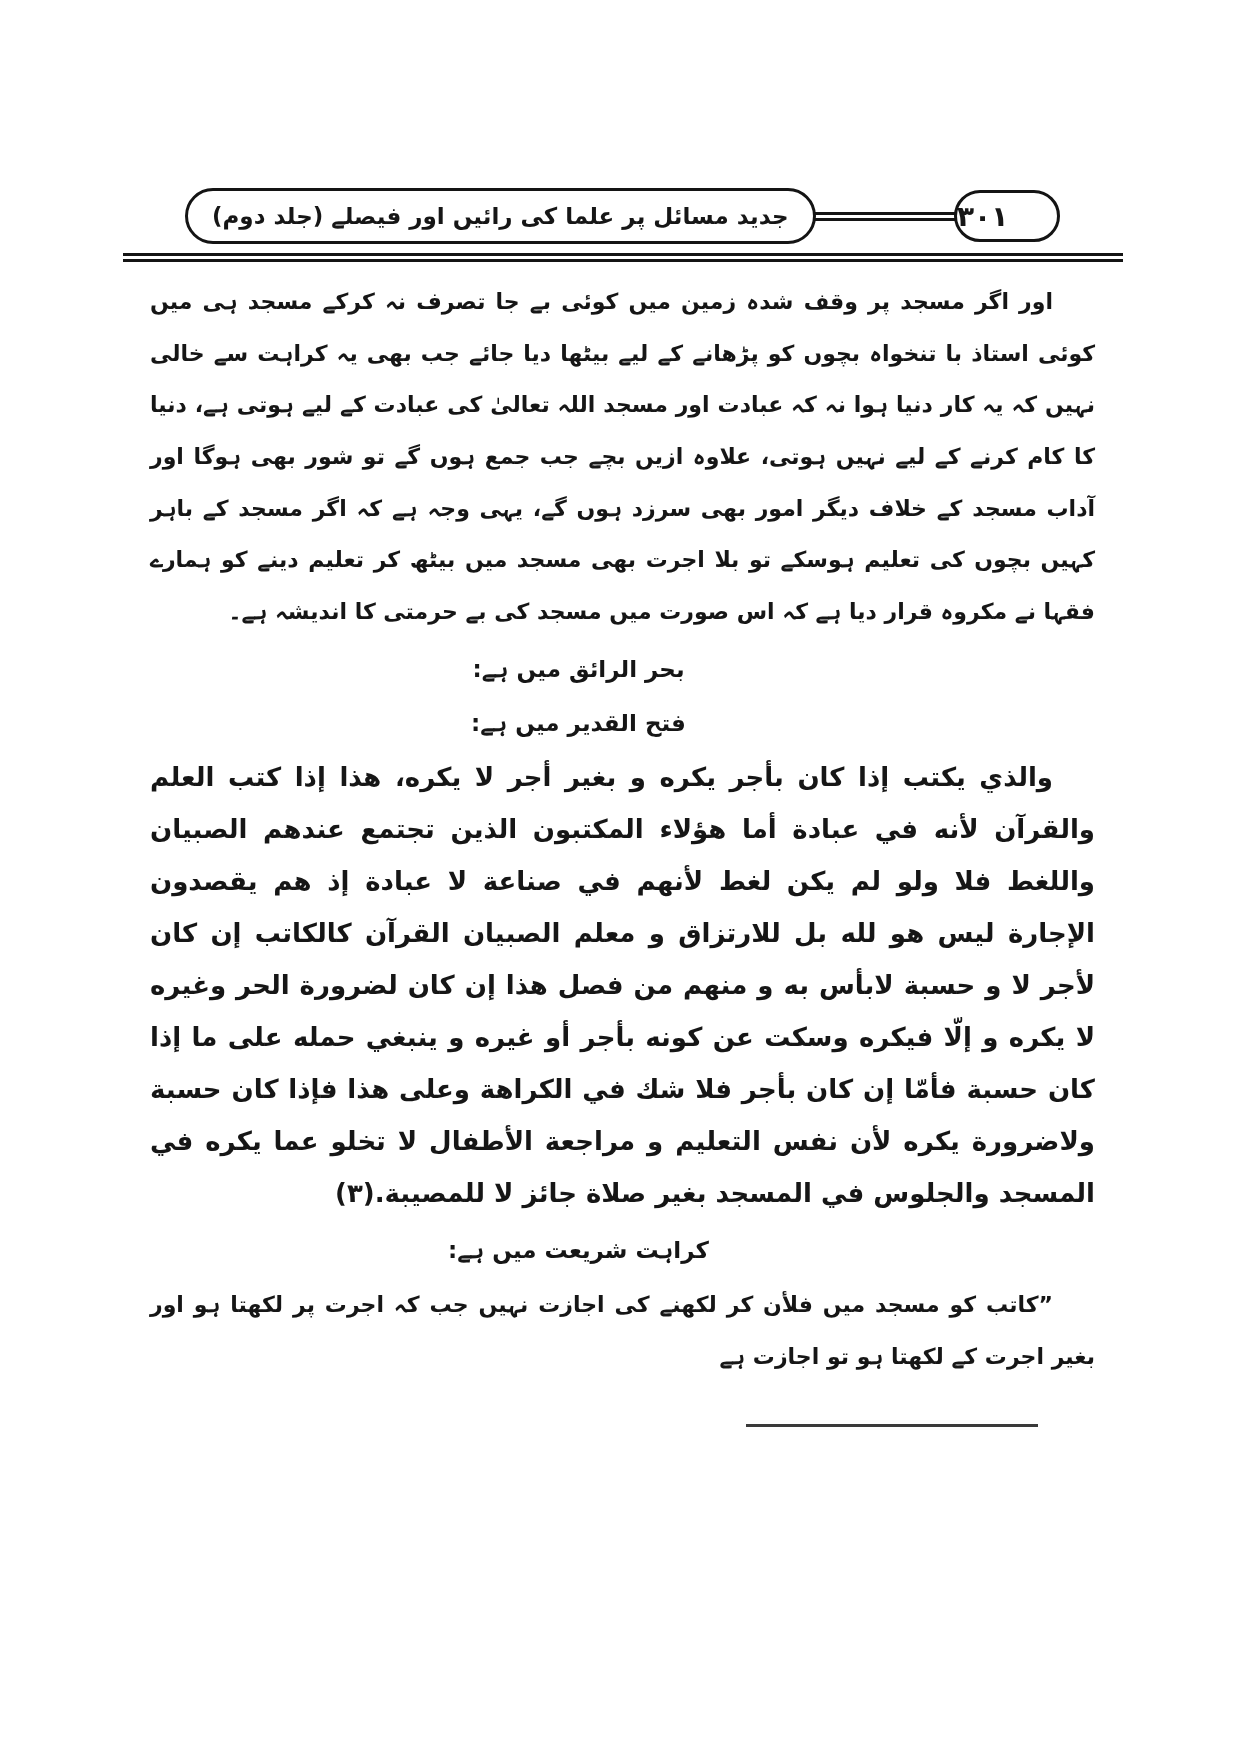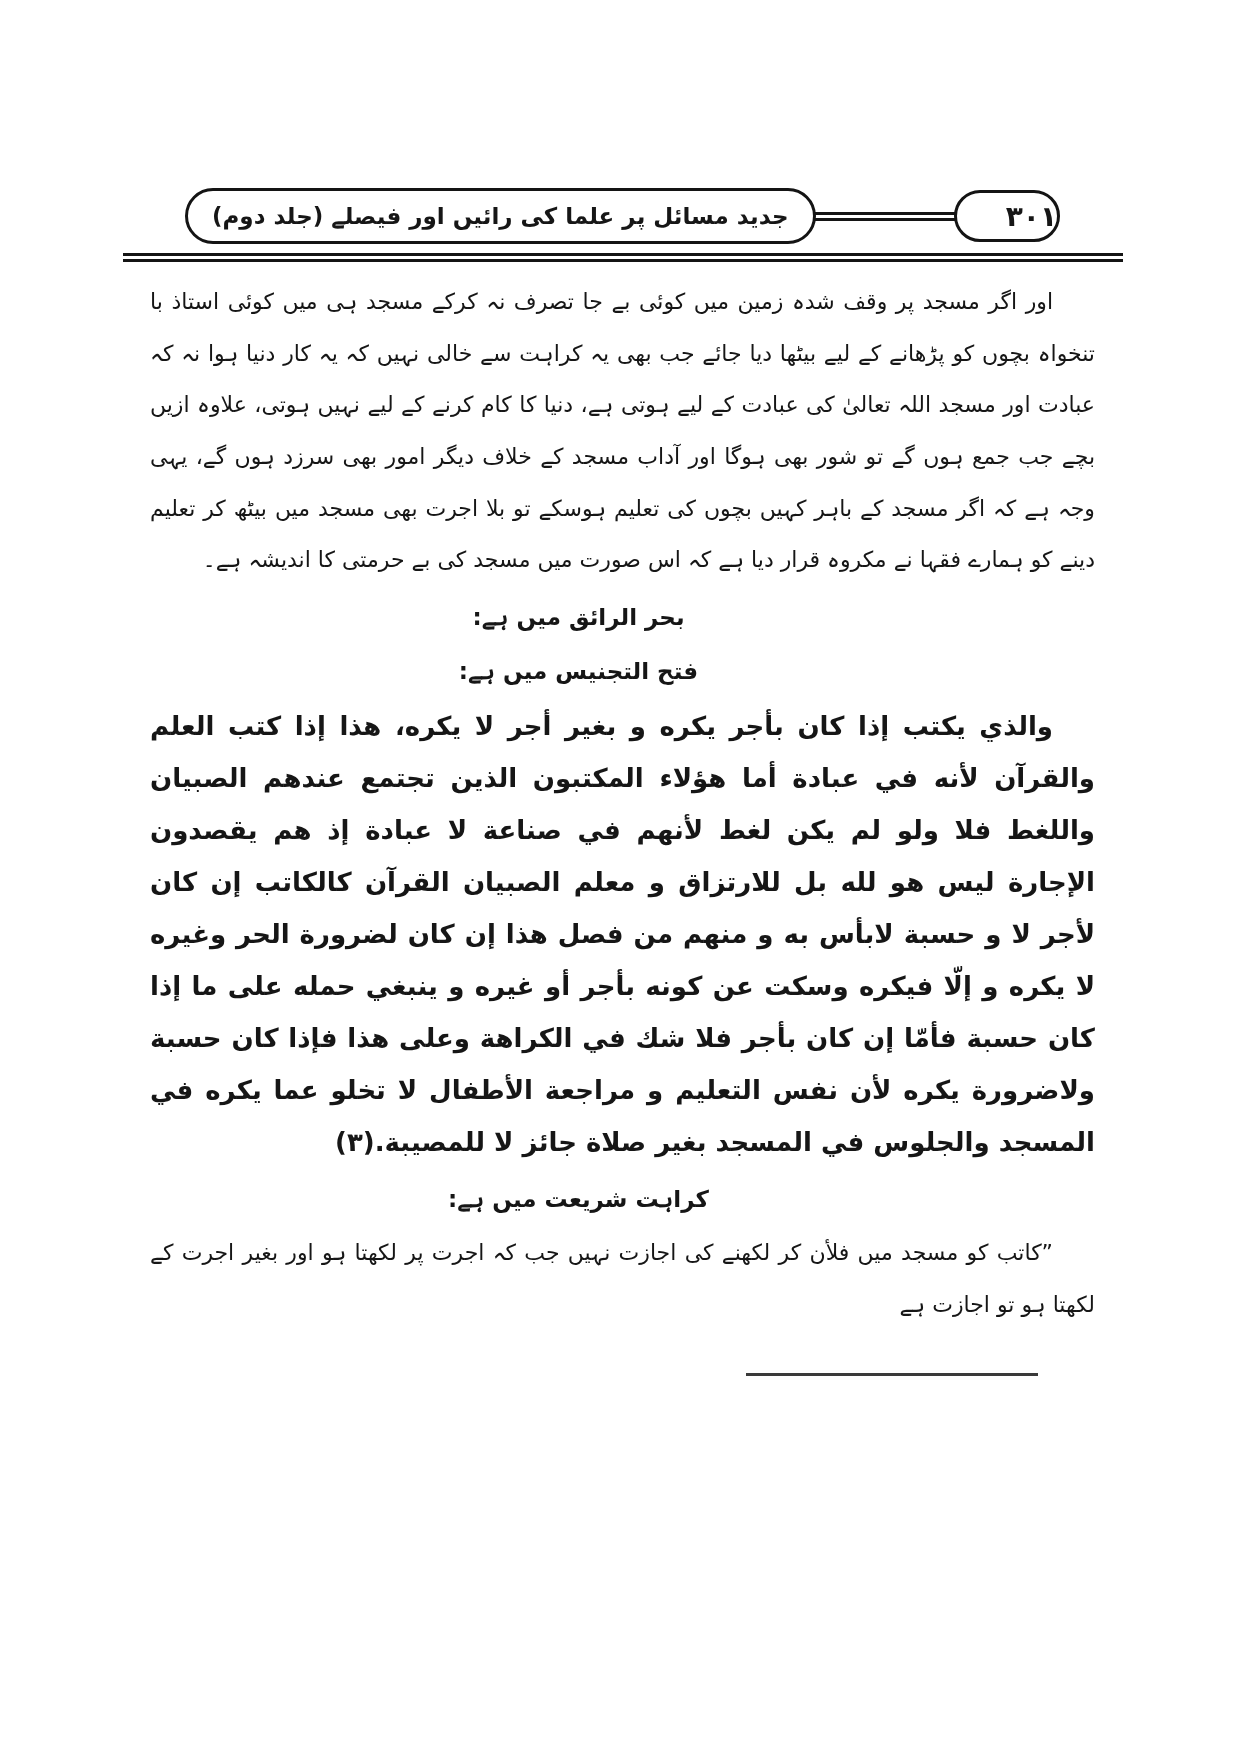--- a/index.html
+++ b/index.html
@@ -32,21 +32,21 @@
   }
   .connector { flex: 1 1 auto; margin: 0 -3px; }
   .page-num-pill {
     flex: 0 0 auto;
     min-width: 106px;
     height: 52px;
     border: 3px solid #141414;
     border-radius: 28px;
     display: flex;
     align-items: center;
-    justify-content: flex-start;
+    justify-content: flex-end;
     font-size: 28px;
     font-weight: bold;
     background: #fff;
     z-index: 1;
   }
   .title-cartouche {
     flex: 0 0 auto;
     height: 56px;
     border: 3px solid #141414;
     border-radius: 30px;
@@ -72,21 +72,21 @@
     text-align: justify;
   }
   .arabic {
     font-size: 26px;
     font-weight: bold;
     line-height: 2.0;
     margin: 6px 0;
   }
   .urdu {
     font-size: 22px;
-    font-weight: normal;
+    font-weight: bold;
     line-height: 2.35;
     margin: 6px 0;
   }
   .indent { text-indent: 42px; }
   .heading {
     font-size: 23px;
     font-weight: bold;
     line-height: 1.9;
     padding-right: 88px;
     margin: 10px 0 6px 0;
@@ -122,21 +122,21 @@
 
   <div class="header-rule double-line"></div>
 
   <main class="body-text">
 
     <p class="urdu indent">اور اگر مسجد پر وقف شدہ زمین میں کوئی بے جا تصرف نہ کرکے مسجد ہی میں کوئی استاذ با تنخواہ بچوں کو پڑھانے کے لیے بیٹھا دیا جائے جب بھی یہ کراہت سے خالی نہیں کہ یہ کار دنیا ہوا نہ کہ عبادت اور مسجد اللہ تعالیٰ کی عبادت کے لیے ہوتی ہے، دنیا کا کام کرنے کے لیے نہیں ہوتی، علاوہ ازیں بچے جب جمع ہوں گے تو شور بھی ہوگا اور آداب مسجد کے خلاف دیگر امور بھی سرزد ہوں گے، یہی وجہ ہے کہ اگر مسجد کے باہر کہیں بچوں کی تعلیم ہوسکے تو بلا اجرت بھی مسجد میں بیٹھ کر تعلیم دینے کو ہمارے فقہا نے مکروہ قرار دیا ہے کہ اس صورت میں مسجد کی بے حرمتی کا اندیشہ ہے۔</p>
 
     <p class="heading">بحر الرائق میں ہے:</p>
 
 
-    <p class="heading">فتح التجنيس میں ہے:</p>
+    <p class="heading">فتح القدیر میں ہے:</p>
 
     <p class="arabic indent">والذي يكتب إذا كان بأجر يكره و بغير أجر لا يكره، هذا إذا كتب العلم والقرآن لأنه في عبادة أما هؤلاء المكتبون الذين تجتمع عندهم الصبيان واللغط فلا ولو لم يكن لغط لأنهم في صناعة لا عبادة إذ هم يقصدون الإجارة ليس هو لله بل للارتزاق و معلم الصبيان القرآن كالكاتب إن كان لأجر لا و حسبة لابأس به و منهم من فصل هذا إن كان لضرورة الحر وغيره لا يكره و إلّا فيكره وسكت عن كونه بأجر أو غيره و ينبغي حمله على ما إذا كان حسبة فأمّا إن كان بأجر فلا شك في الكراهة وعلى هذا فإذا كان حسبة ولاضرورة يكره لأن نفس التعليم و مراجعة الأطفال لا تخلو عما يكره في المسجد والجلوس في المسجد بغير صلاة جائز لا للمصيبة.(٣)</p>
 
     <p class="heading">کراہت شریعت میں ہے:</p>
 
     <p class="urdu indent">”کاتب کو مسجد میں فلأن کر لکھنے کی اجازت نہیں جب کہ اجرت پر لکھتا ہو اور بغیر اجرت کے لکھتا ہو تو اجازت ہے</p>
   </main>
 
   <footer class="footnotes">
     <div class="fn-rule"></div>

